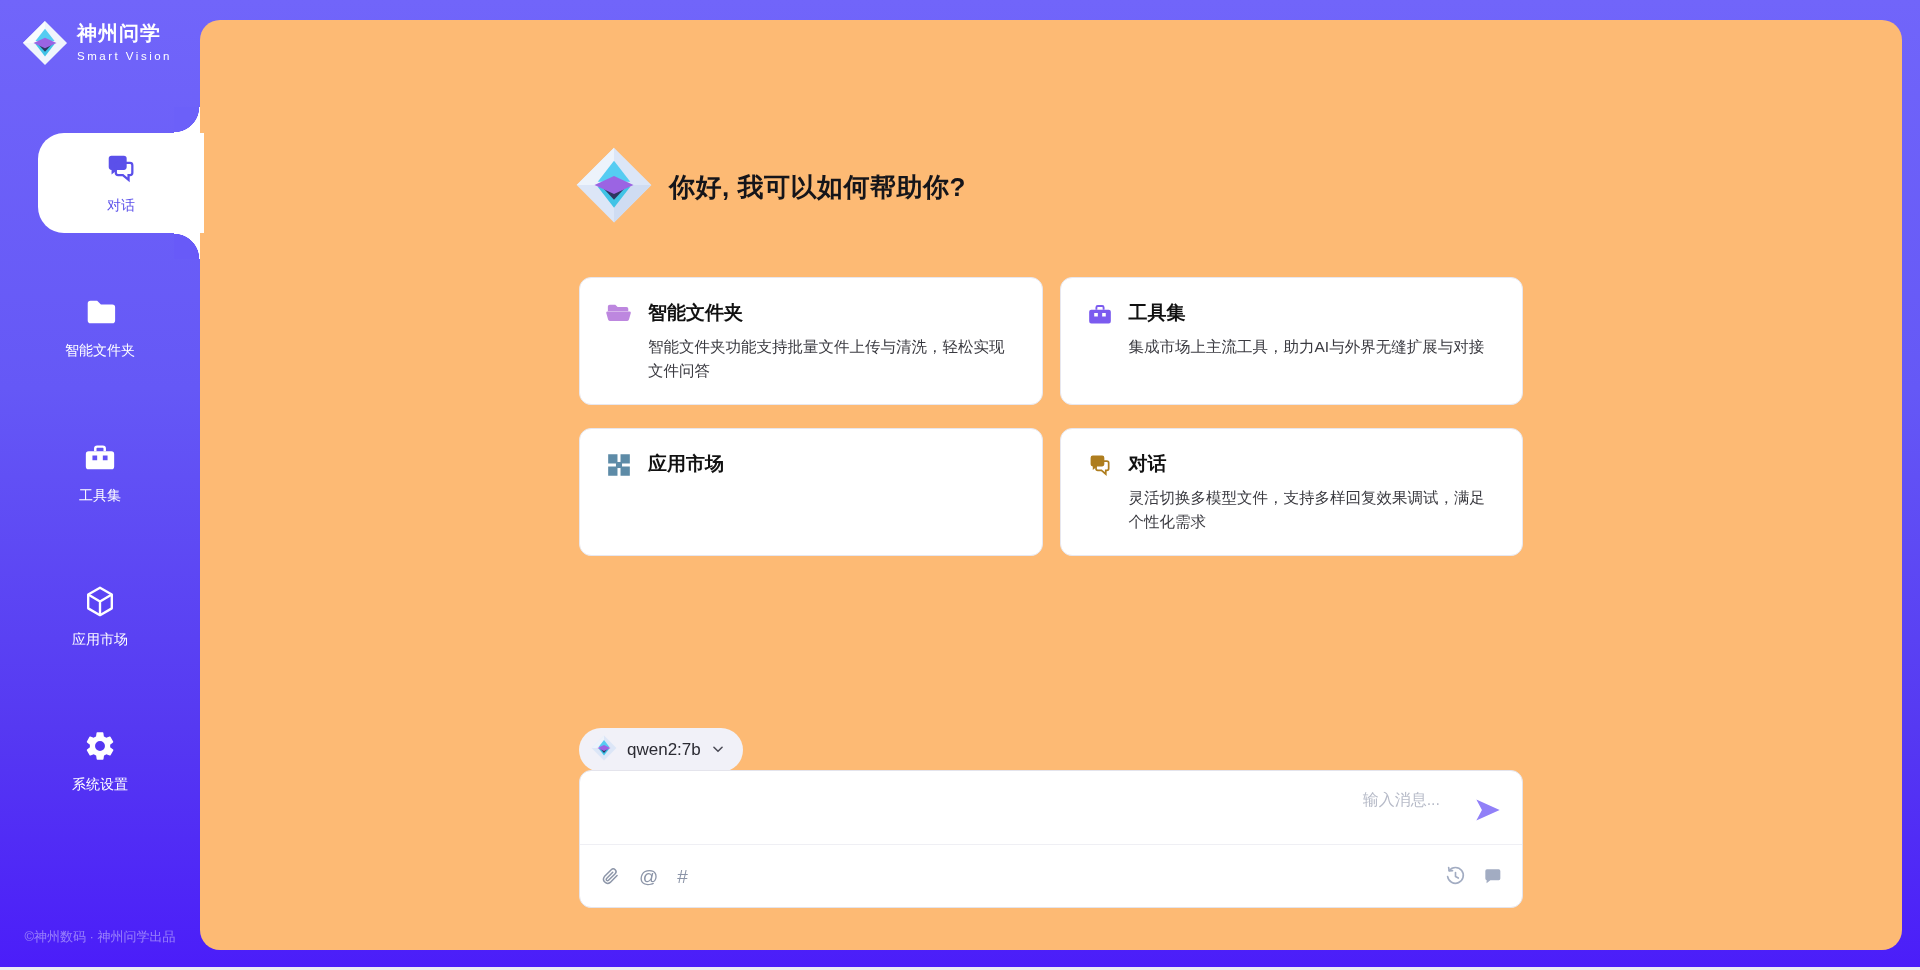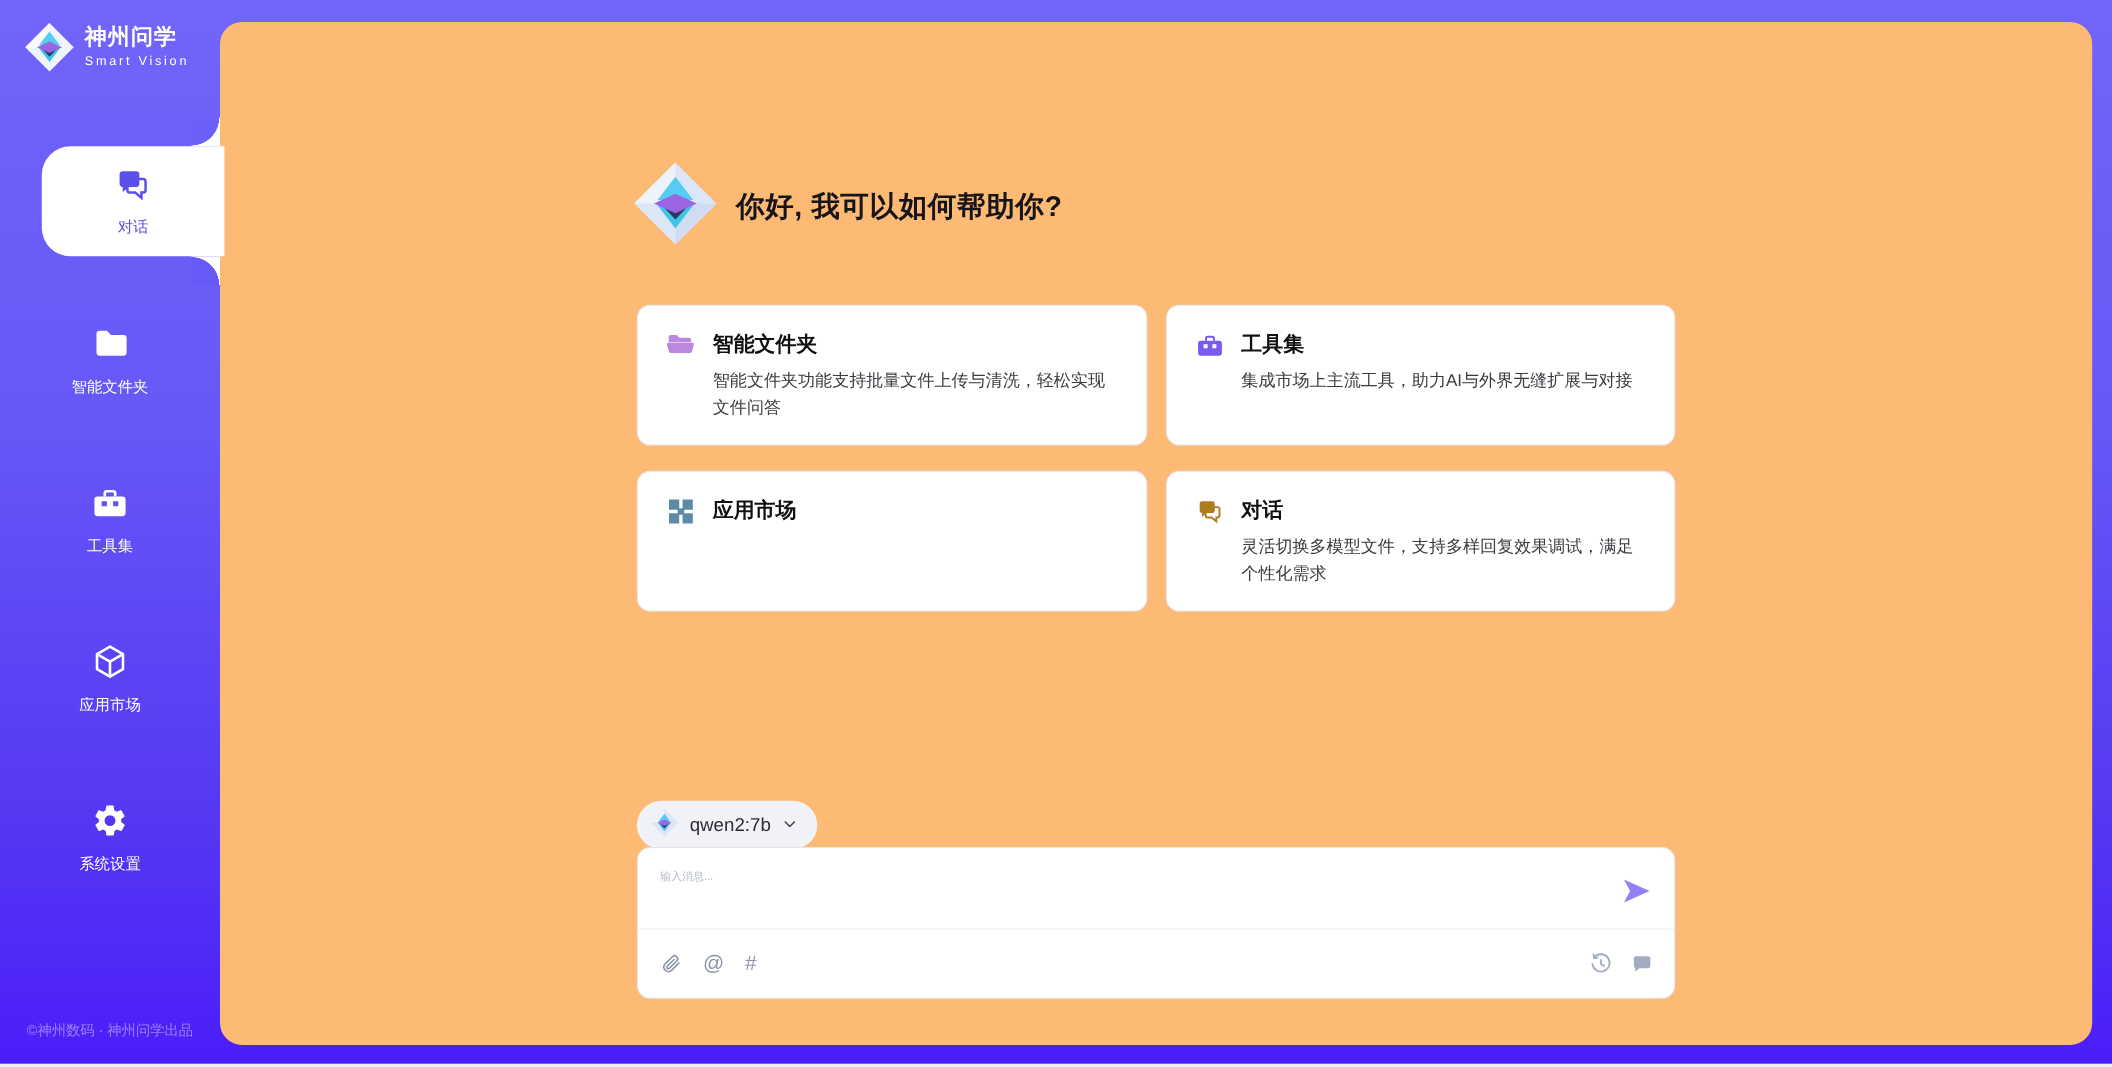--- a/index.html
+++ b/index.html
@@ -71,21 +71,21 @@
   }
   .model-name{font-size:17px;color:#2b2b33;}
   .model-chevron{color:#4a4a55;margin-top:2px;}
 
   .composer{
     position:absolute;top:750px;left:0;right:0;height:138px;
     background:#fff;border:1px solid #E4E4EC;border-radius:12px;
   }
   .composer textarea{
     position:absolute;top:0;left:0;width:880px;height:72px;border:none;outline:none;resize:none;
-    padding:19px 20px;font-family:inherit;font-size:10px;color:#333;background:transparent;
+    padding:19px 20px;font-family:inherit;font-size:16px;color:#333;background:transparent;text-align:right;
   }
   .composer textarea::placeholder{color:#B7BBC8;}
   .send-btn{position:absolute;top:25px;right:20px;width:28px;height:28px;border:none;background:none;color:#9180F8;cursor:pointer;padding:0;}
   .composer-toolbar{
     position:absolute;left:0;right:0;top:73px;bottom:0;border-top:1px solid #EFEFF4;
     display:flex;align-items:center;padding:0 20px;gap:19px;
   }
   .tool-icon{color:#8C95A8;cursor:pointer;display:flex;align-items:center;}
   .tool-glyph{font-size:19px;color:#8C95A8;cursor:pointer;line-height:1;}
   .toolbar-right{margin-left:auto;display:flex;align-items:center;gap:16px;}

